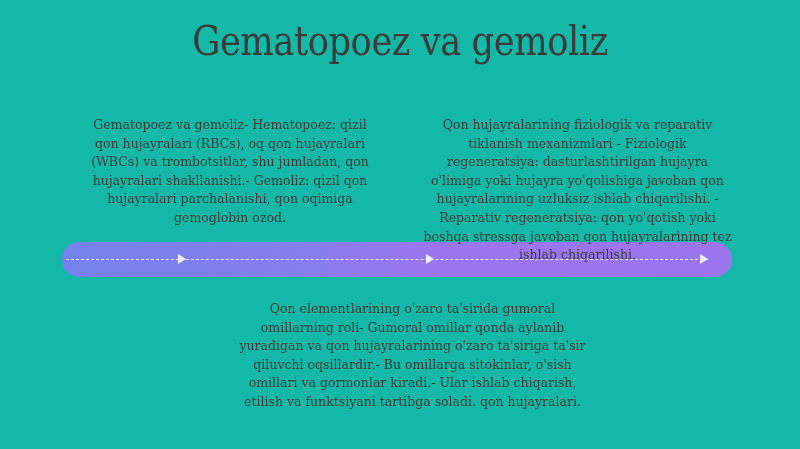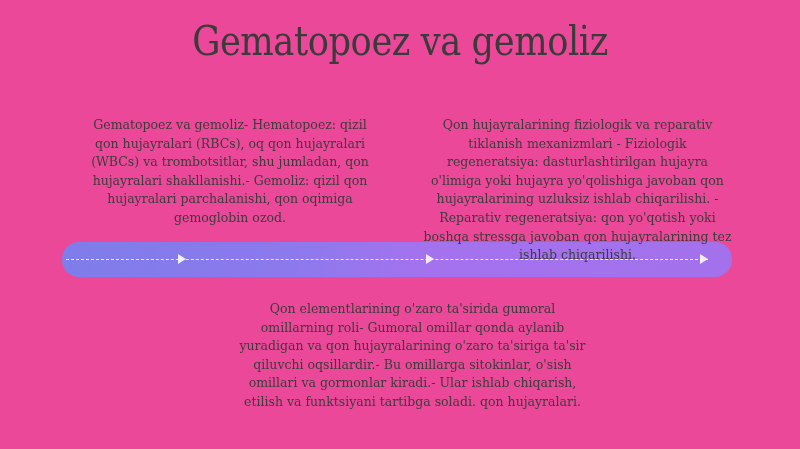--- a/index.html
+++ b/index.html
@@ -1,18 +1,18 @@
 <!DOCTYPE html>
 <html><head>
   <meta charset="utf-8">
   <style>
     * { box-sizing: border-box; margin: 0; padding: 0; }
     html, body { width: 800px; height: 449px; overflow: hidden; background: #ffffff; }
     body { position: relative; font-family: "DejaVu Serif", "Liberation Serif", serif; color: #3a3a3a; }
-    .slide { position: absolute; left: 0; top: 0; width: 800px; height: 449px; background: #ec4899; }
+    .slide { position: absolute; left: 0; top: 0; width: 800px; height: 449px; background: #14b8a6; }
     .title {
       position: absolute; left: 0; top: 17px; width: 800px; text-align: center;
       font-family: "DejaVu Serif", serif; font-size: 41px; font-weight: normal;
       letter-spacing: -0.5px; color: #3b3b3b; transform: scaleX(0.86);
       transform-origin: center top;
     }
     .block {
       position: absolute; text-align: center;
       font-family: "DejaVu Serif", serif; font-size: 13.6px; line-height: 18.6px;
       color: #3c3c3c; transform: scaleX(0.92);

